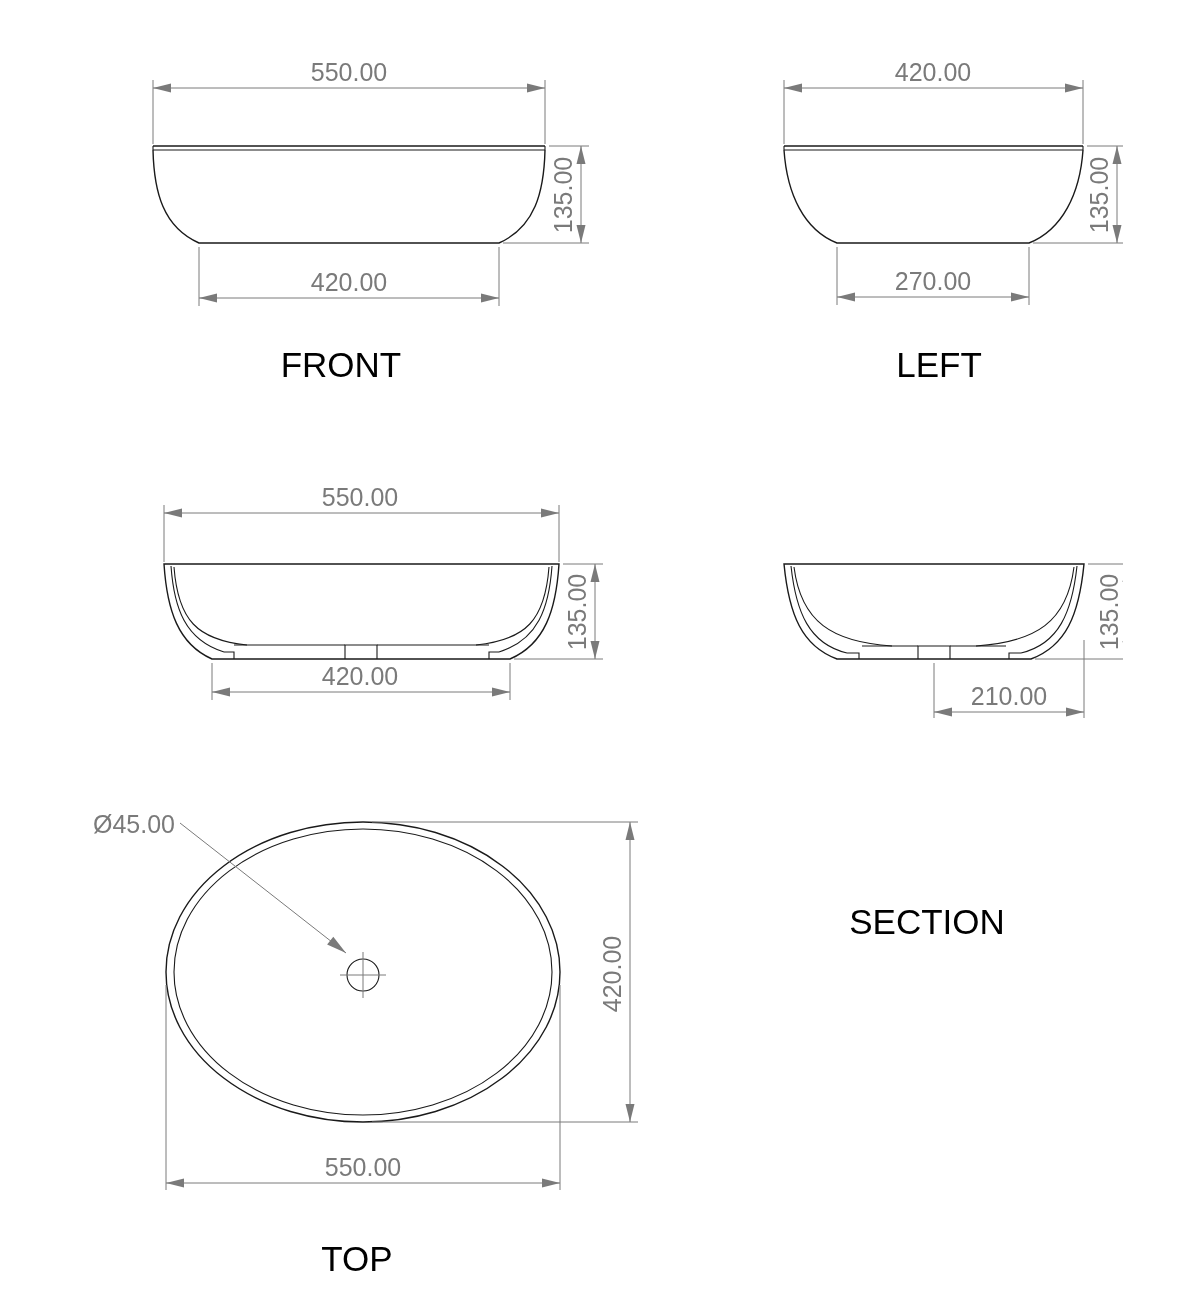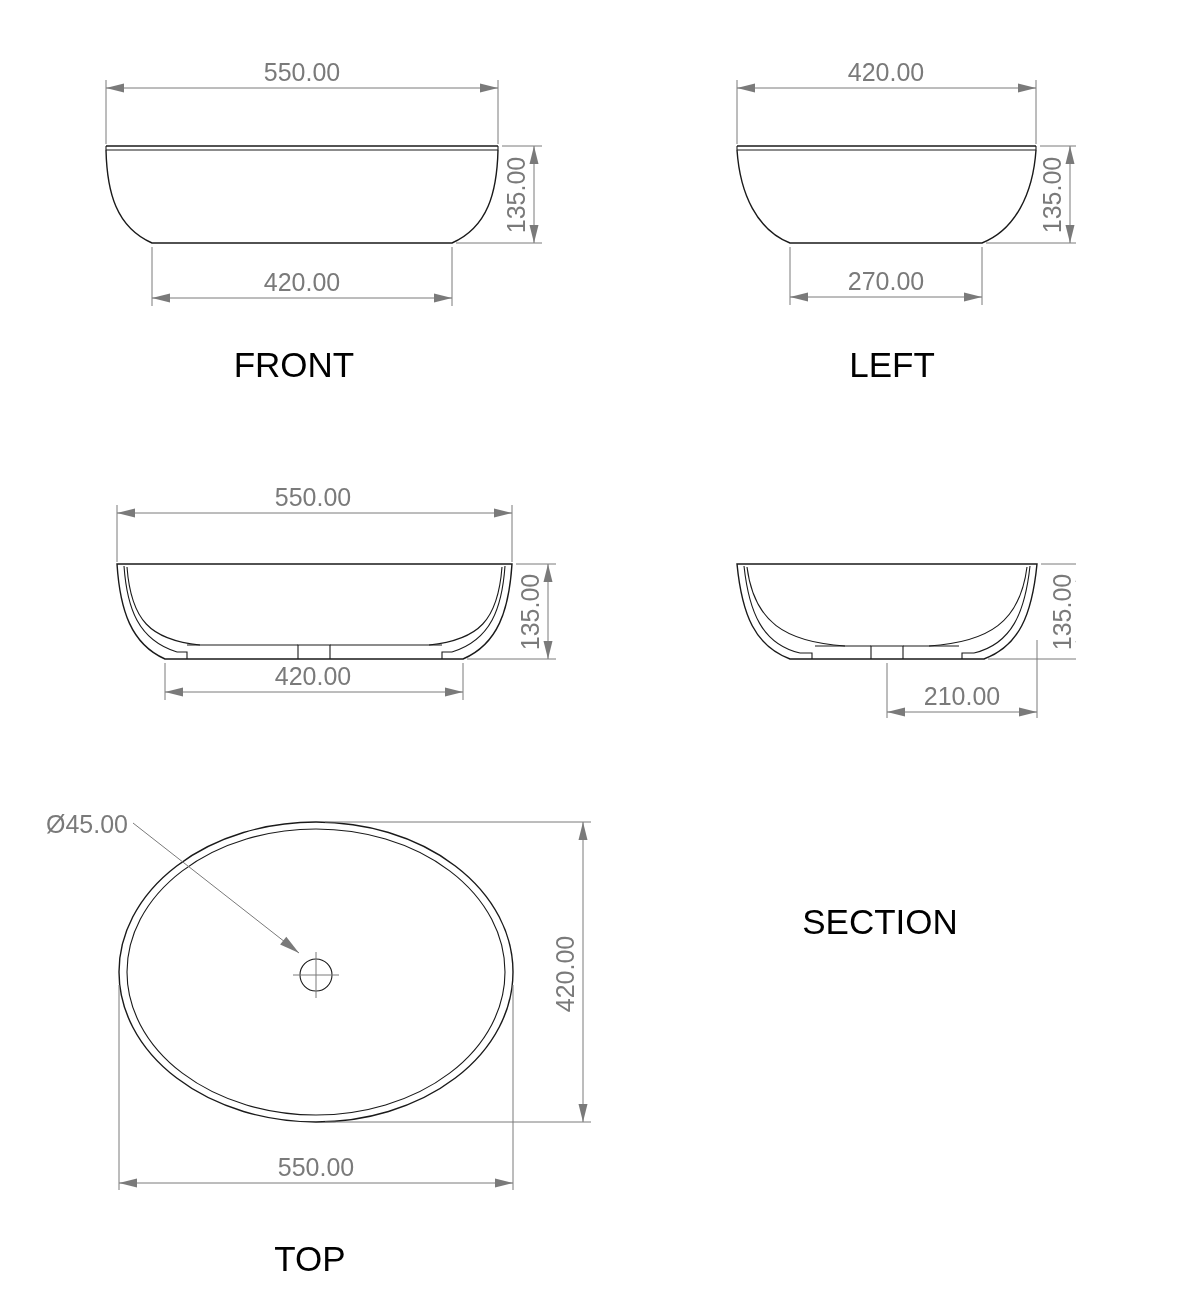--- a/index.html
+++ b/index.html
@@ -1,16 +1,16 @@
 <!DOCTYPE html>
 <html><head>
 <meta charset="utf-8">
 <style>
   html,body{margin:0;padding:0;background:#ffffff;}
-  .sheet{position:relative;width:1076px;height:1294px;background:#ffffff;overflow:hidden;}
+  .sheet{position:relative;width:1076px;height:1294px;background:#ffffff;overflow:hidden;padding-left:47px;}
   svg{display:block;}
   .obj{stroke:#1a1a1a;stroke-width:1.4;fill:none;}
   .obj-thin{stroke:#1a1a1a;stroke-width:1.1;fill:none;}
   .dim{stroke:#7a7a7a;stroke-width:1;fill:none;}
   .arr{fill:#7a7a7a;stroke:none;}
   .dimtext{font-family:"Liberation Sans", sans-serif;font-size:25px;fill:#7a7a7a;}
   .viewlabel{font-family:"Liberation Sans", sans-serif;font-size:35px;fill:#000000;}
 </style>
 </head>
 <body>

